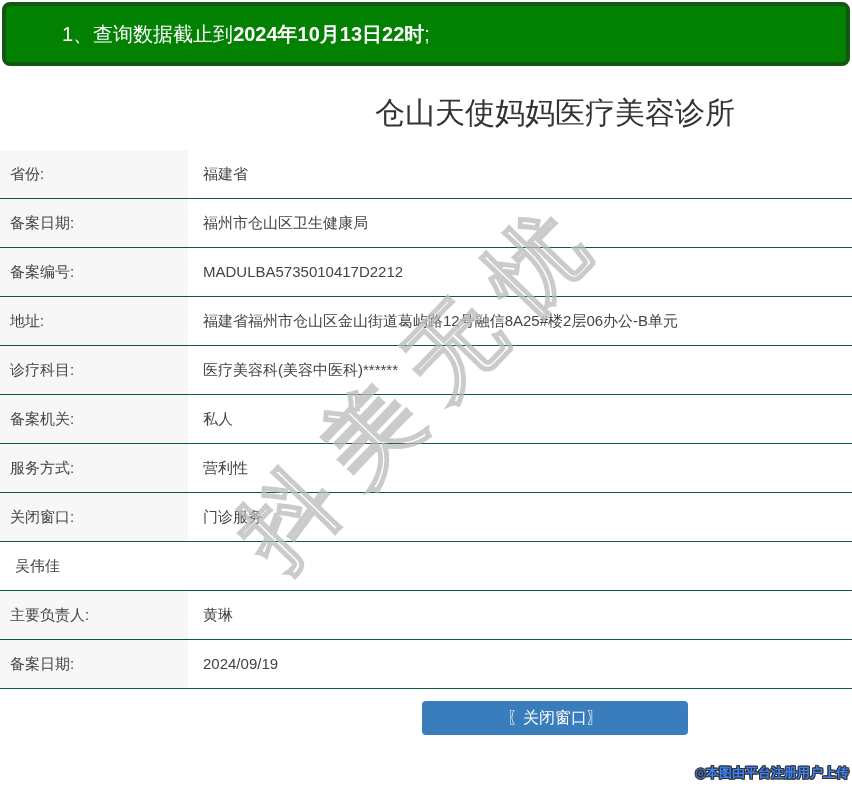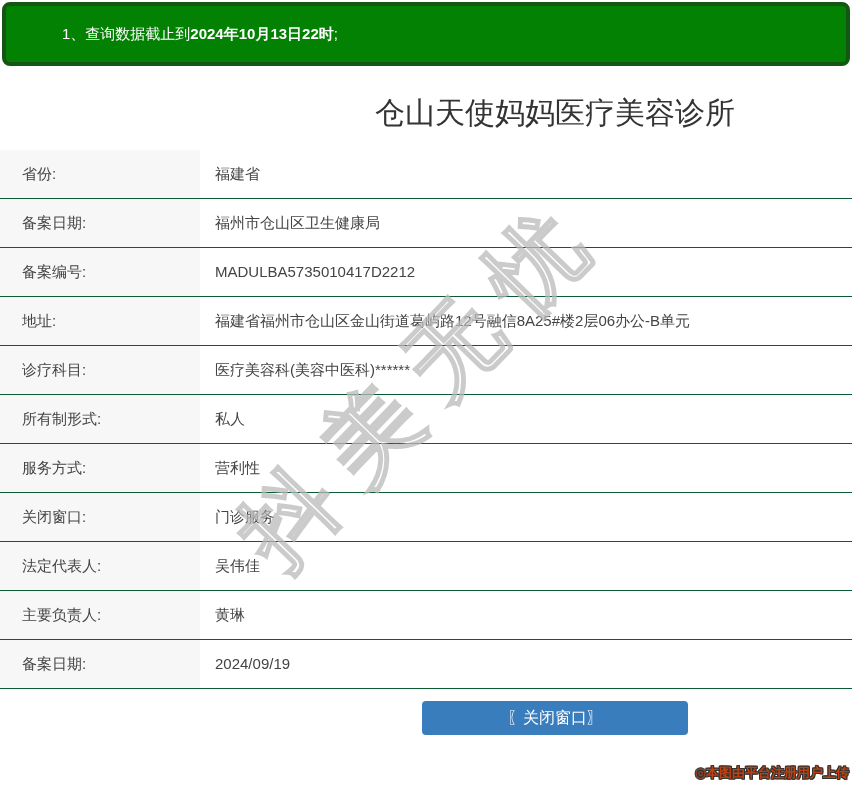--- a/index.html
+++ b/index.html
@@ -8,41 +8,41 @@
     font-family:"Liberation Sans","DejaVu Sans",sans-serif;
     color:var(--text,#3d3d3d);
   }
   .page{position:relative;width:852px;height:788px;overflow:hidden;}
 
   
   .notice{
     margin:2px;border:4px solid var(--banner-border,#145614);
     background:var(--banner-bg,#038103);border-radius:8px;
     padding:13px 16px 13px 56px;box-sizing:border-box;
-    color:#fff;font-size:15px;line-height:30px;
+    color:#fff;font-size:20px;line-height:30px;
   }
   .notice-line b{font-weight:bold;}
 
   
   .content{width:1110px;}
 
   .title{
     margin:26px 0 0 0;height:42px;line-height:42px;text-align:center;
     font-size:30px;font-weight:500;color:#333;
   }
 
   
   .table{margin-top:16px;}
   .row{
     display:flex;height:48px;line-height:48px;
     border-bottom:1px solid var(--divider,#0b5c35);
     font-size:15px;color:#444;
   }
   .cell.label{
-    width:178px;padding-left:22px;flex:0 0 auto;
+    width:178px;padding-left:10px;flex:0 0 auto;
     background:var(--label-bg,#f7f7f7);
   }
   .cell.value{flex:1;padding-left:15px;white-space:nowrap;}
 
   
   .btn-wrap{margin-top:12px;text-align:center;}
   .close-btn{
     width:266px;height:34px;border:none;border-radius:4px;
     background:var(--button-bg,#3a7dbd);color:#fff;font-size:16px;
     font-family:inherit;cursor:pointer;
@@ -54,21 +54,21 @@
     transform:translate(-50%,-50%) rotate(-46deg);
     transform-origin:center;white-space:nowrap;
     font-size:92px;letter-spacing:26px;font-weight:bold;
     color:transparent;-webkit-text-stroke:2px rgba(185,185,185,.75);
     pointer-events:none;z-index:5;
   }
 
   
   .credit{
     position:absolute;right:3px;bottom:6px;z-index:6;
-    font-size:13px;font-weight:bold;color:#c2410c;
+    font-size:13px;font-weight:bold;color:#3b82f6;
     text-shadow:1px 0 0 #333,-1px 0 0 #333,0 1px 0 #333,0 -1px 0 #333,
                 1px 1px 0 #333,-1px -1px 0 #333,1px -1px 0 #333,-1px 1px 0 #333;
   }
 </style>
 </head>
 <body>
 
 <div class="page">
 
   <div class="notice">
@@ -94,33 +94,32 @@
       </div>
       <div class="row">
         <div class="cell label">地址:</div>
         <div class="cell value">福建省福州市仓山区金山街道葛屿路12号融信8A25#楼2层06办公-B单元</div>
       </div>
       <div class="row">
         <div class="cell label">诊疗科目:</div>
         <div class="cell value">医疗美容科(美容中医科)******</div>
       </div>
       <div class="row">
-        <div class="cell label">所有制形式:</div>
+        <div class="cell label">备案机关:</div>
         <div class="cell value">私人</div>
       </div>
       <div class="row">
         <div class="cell label">服务方式:</div>
         <div class="cell value">营利性</div>
       </div>
       <div class="row">
         <div class="cell label">关闭窗口:</div>
         <div class="cell value">门诊服务</div>
       </div>
       <div class="row">
-        <div class="cell label">法定代表人:</div>
         <div class="cell value">吴伟佳</div>
       </div>
       <div class="row">
         <div class="cell label">主要负责人:</div>
         <div class="cell value">黄琳</div>
       </div>
       <div class="row">
         <div class="cell label">备案日期:</div>
         <div class="cell value">2024/09/19</div>
       </div>

